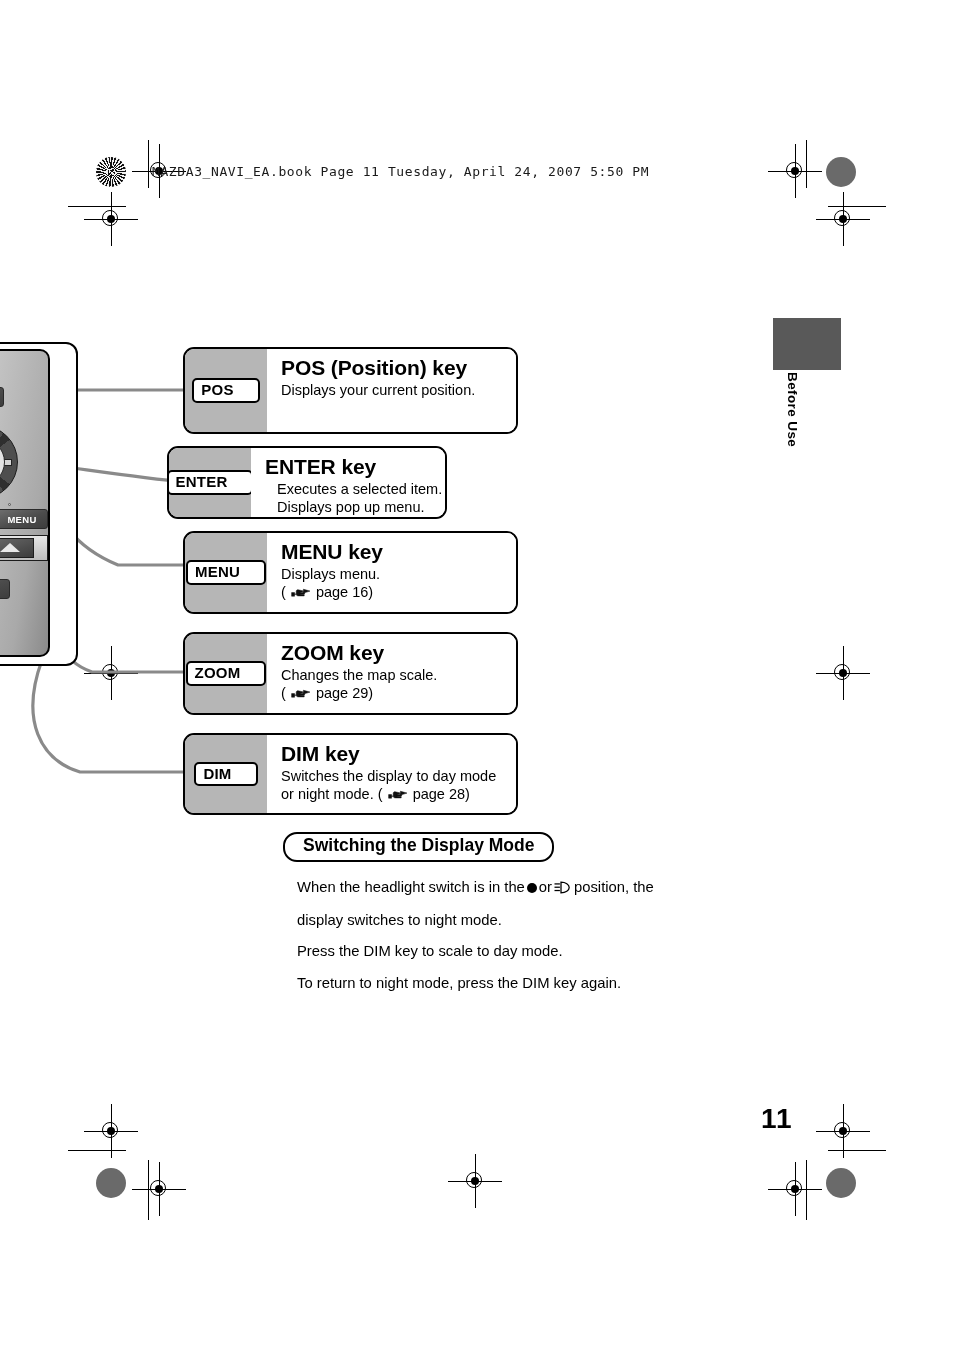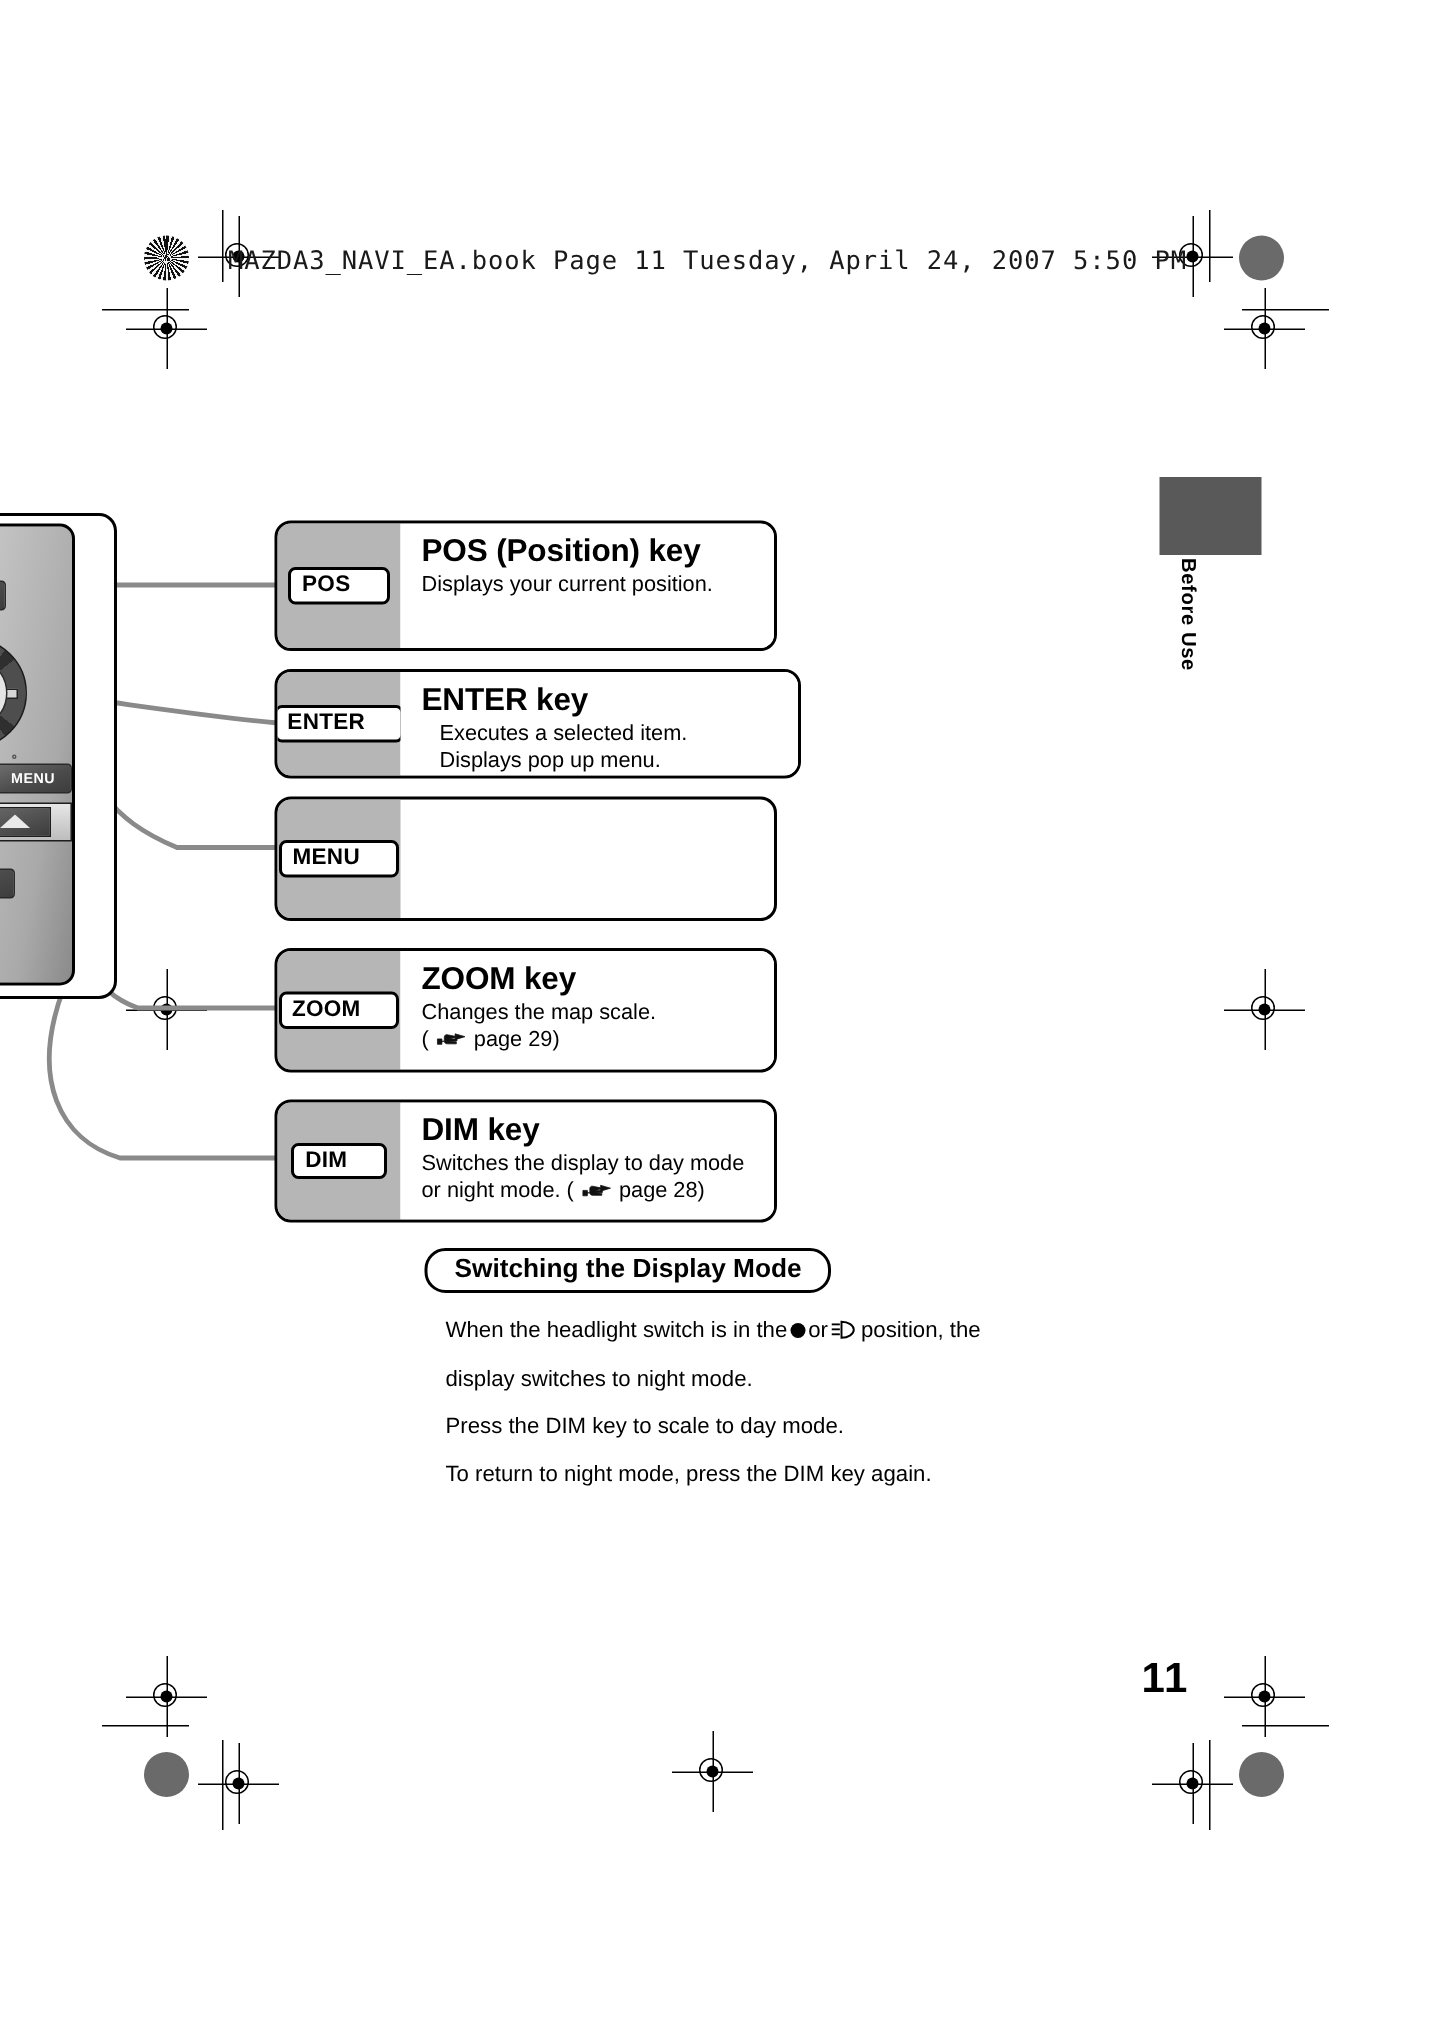--- a/index.html
+++ b/index.html
@@ -64,21 +64,21 @@
   .star-target.solid {
     background: #6a6a6a;
   }
 
   
   .book-header {
     position: absolute;
     left: 152px;
     top: 164px;
     font-family: "DejaVu Sans Mono", monospace;
-    font-size: 17px;
+    font-size: 13px;
     letter-spacing: 0.6px;
     white-space: nowrap;
     color: #1a1a1a;
     text-align: right;
   }
 
   
   .side-tab-block {
     position: absolute;
     left: 773px;
@@ -460,34 +460,45 @@
 <div class="keybox" style="left:183px; top:347px; width:335px; height:87px;">
   <div class="keybox-left">
     <span class="keycap">POS</span>
   </div>
   <div class="keybox-right">
     <div class="kb-title">POS (Position) key</div>
     <div class="kb-line">Displays your current position.</div>
   </div>
 </div>
 
-<div class="keybox" style="left:183px; top:446px; width:351px; height:73px;">
+<div class="keybox" style="left:167px; top:446px; width:280px; height:73px;">
   <div class="keybox-left">
     <span class="keycap">ENTER</span>
   </div>
   <div class="keybox-right">
     <div class="kb-title">ENTER key</div>
     <div class="kb-line indent">Executes a selected item.</div>
     <div class="kb-line indent">Displays pop up menu.</div>
   </div>
 </div>
 
 <div class="keybox" style="left:183px; top:531px; width:335px; height:83px;">
   <div class="keybox-left">
     <span class="keycap">MENU</span>
+  </div>
+  <div class="keybox-right">
+    <div class="kb-title">MENU key</div>
+    <div class="kb-line">Displays menu.</div>
+    <div class="kb-line">(
+      <span class="hand">
+        <svg width="20" height="13" viewBox="0 0 20 13" aria-hidden="true">
+          <path d="M1 8.2 L5.2 8.2 L5.2 5.4 C5.2 4.3 6.1 3.6 7.1 3.8 L12.4 4.9 L12.4 3.2 L19 5.1 L12.4 7.1 L12.4 5.6 L8.6 6.6 L13.6 6.6 L13.6 8.0 L8.4 8.0 L13.2 8.6 L13.2 9.9 L7.6 9.9 C6.2 9.9 5.2 9.3 5.2 8.2 Z M0.6 6.6 L3.6 6.6 L3.6 10.2 L0.6 10.2 Z" fill="#111" stroke="#111" stroke-width="0.5" stroke-linejoin="round"></path>
+        </svg>
+      </span>
+      <span>page 16</span>)</div>
   </div>
 </div>
 
 <div class="keybox" style="left:183px; top:632px; width:335px; height:83px;">
   <div class="keybox-left">
     <span class="keycap">ZOOM</span>
   </div>
   <div class="keybox-right">
     <div class="kb-title">ZOOM key</div>
     <div class="kb-line">Changes the map scale.</div>

